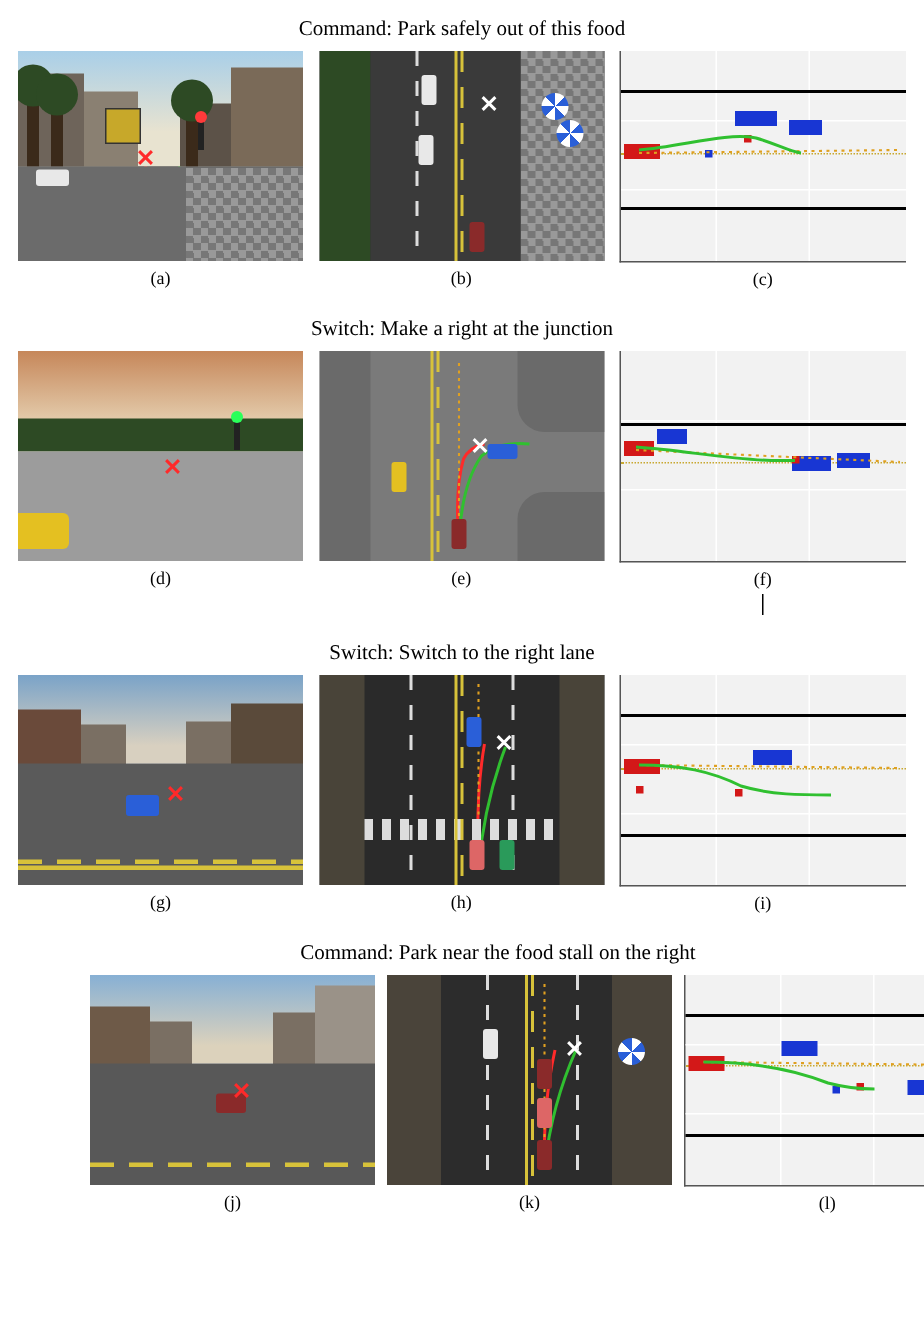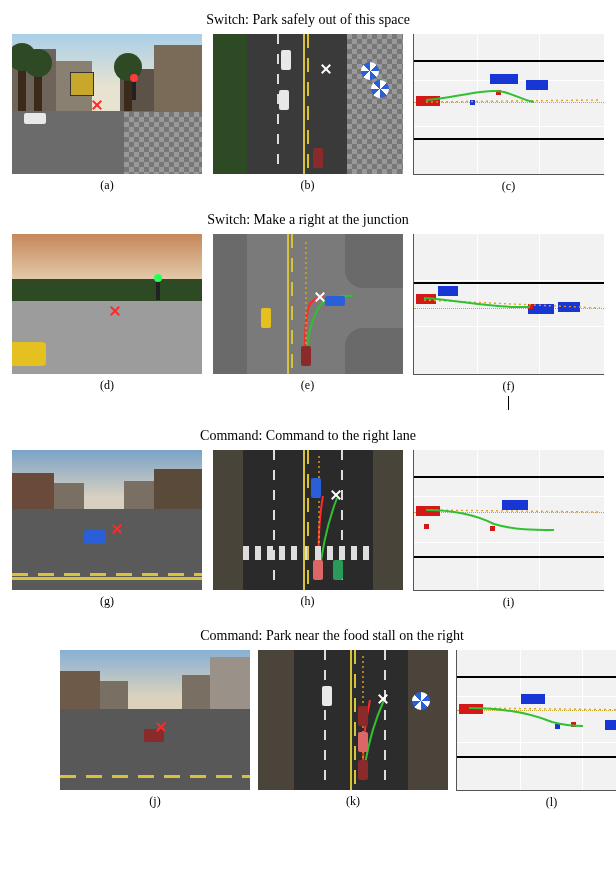--- a/index.html
+++ b/index.html
@@ -98,21 +98,21 @@
   .traffic-light { position:absolute; width:4px; height:20px; background:#222;}
   .traffic-light::after{content:"";position:absolute;left:-2px;top:-6px;width:8px;height:8px;border-radius:50%;}
   .tl-green::after{background:#2aff5a;}
   .tl-red::after{background:#ff3a3a;}
   .connector { width:1px; background:#000; margin:2px auto 0 auto; height:14px;}
 </style>
 </head>
 <body>
 
 <div class="row-group">
-  <div class="command">Switch: Park safely out of this space</div>
+  <div class="command">Command: Park safely out of this food</div>
   <div class="panels">
 
     <div>
       <div class="panel" style="background:#4a4a4a;">
         <div class="sky" style="background:linear-gradient(#a9cfe8,#e8e3d0 70%);"></div>
         <div class="building" style="left:0;width:44px;height:62px;background:#6e645a;"></div>
         <div class="building" style="left:44px;width:36px;height:50px;background:#8a8072;"></div>
         <div class="billboard" style="left:58px;bottom:78px;width:22px;height:22px;"></div>
         <div class="building" style="right:0;width:48px;height:66px;background:#7a6a58;"></div>
         <div class="building" style="right:48px;width:34px;height:42px;background:#5c5248;"></div>
@@ -239,21 +239,21 @@
           <path class="traj green" d="M10,64 C40,66 70,72 100,73 L116,73"></path>
         </svg>
       </div>
       <div class="caption">(f)</div>
       <div class="connector"></div>
     </div>
   </div>
 </div>
 
 <div class="row-group">
-  <div class="command">Command: Command to the right lane</div>
+  <div class="command">Switch: Switch to the right lane</div>
   <div class="panels">
 
     <div>
       <div class="panel">
         <div class="sky" style="height:42%;background:linear-gradient(#7aa3c8,#d8d0c0 80%);"></div>
         <div class="building" style="left:0;width:42px;height:54px;background:#6a4a3a;"></div>
         <div class="building" style="left:42px;width:30px;height:44px;"></div>
         <div class="building" style="right:0;width:48px;height:58px;background:#5a4a3a;"></div>
         <div class="building" style="right:48px;width:30px;height:46px;"></div>
         <div class="ground" style="height:58%;background:#5a5a5a;"></div>

